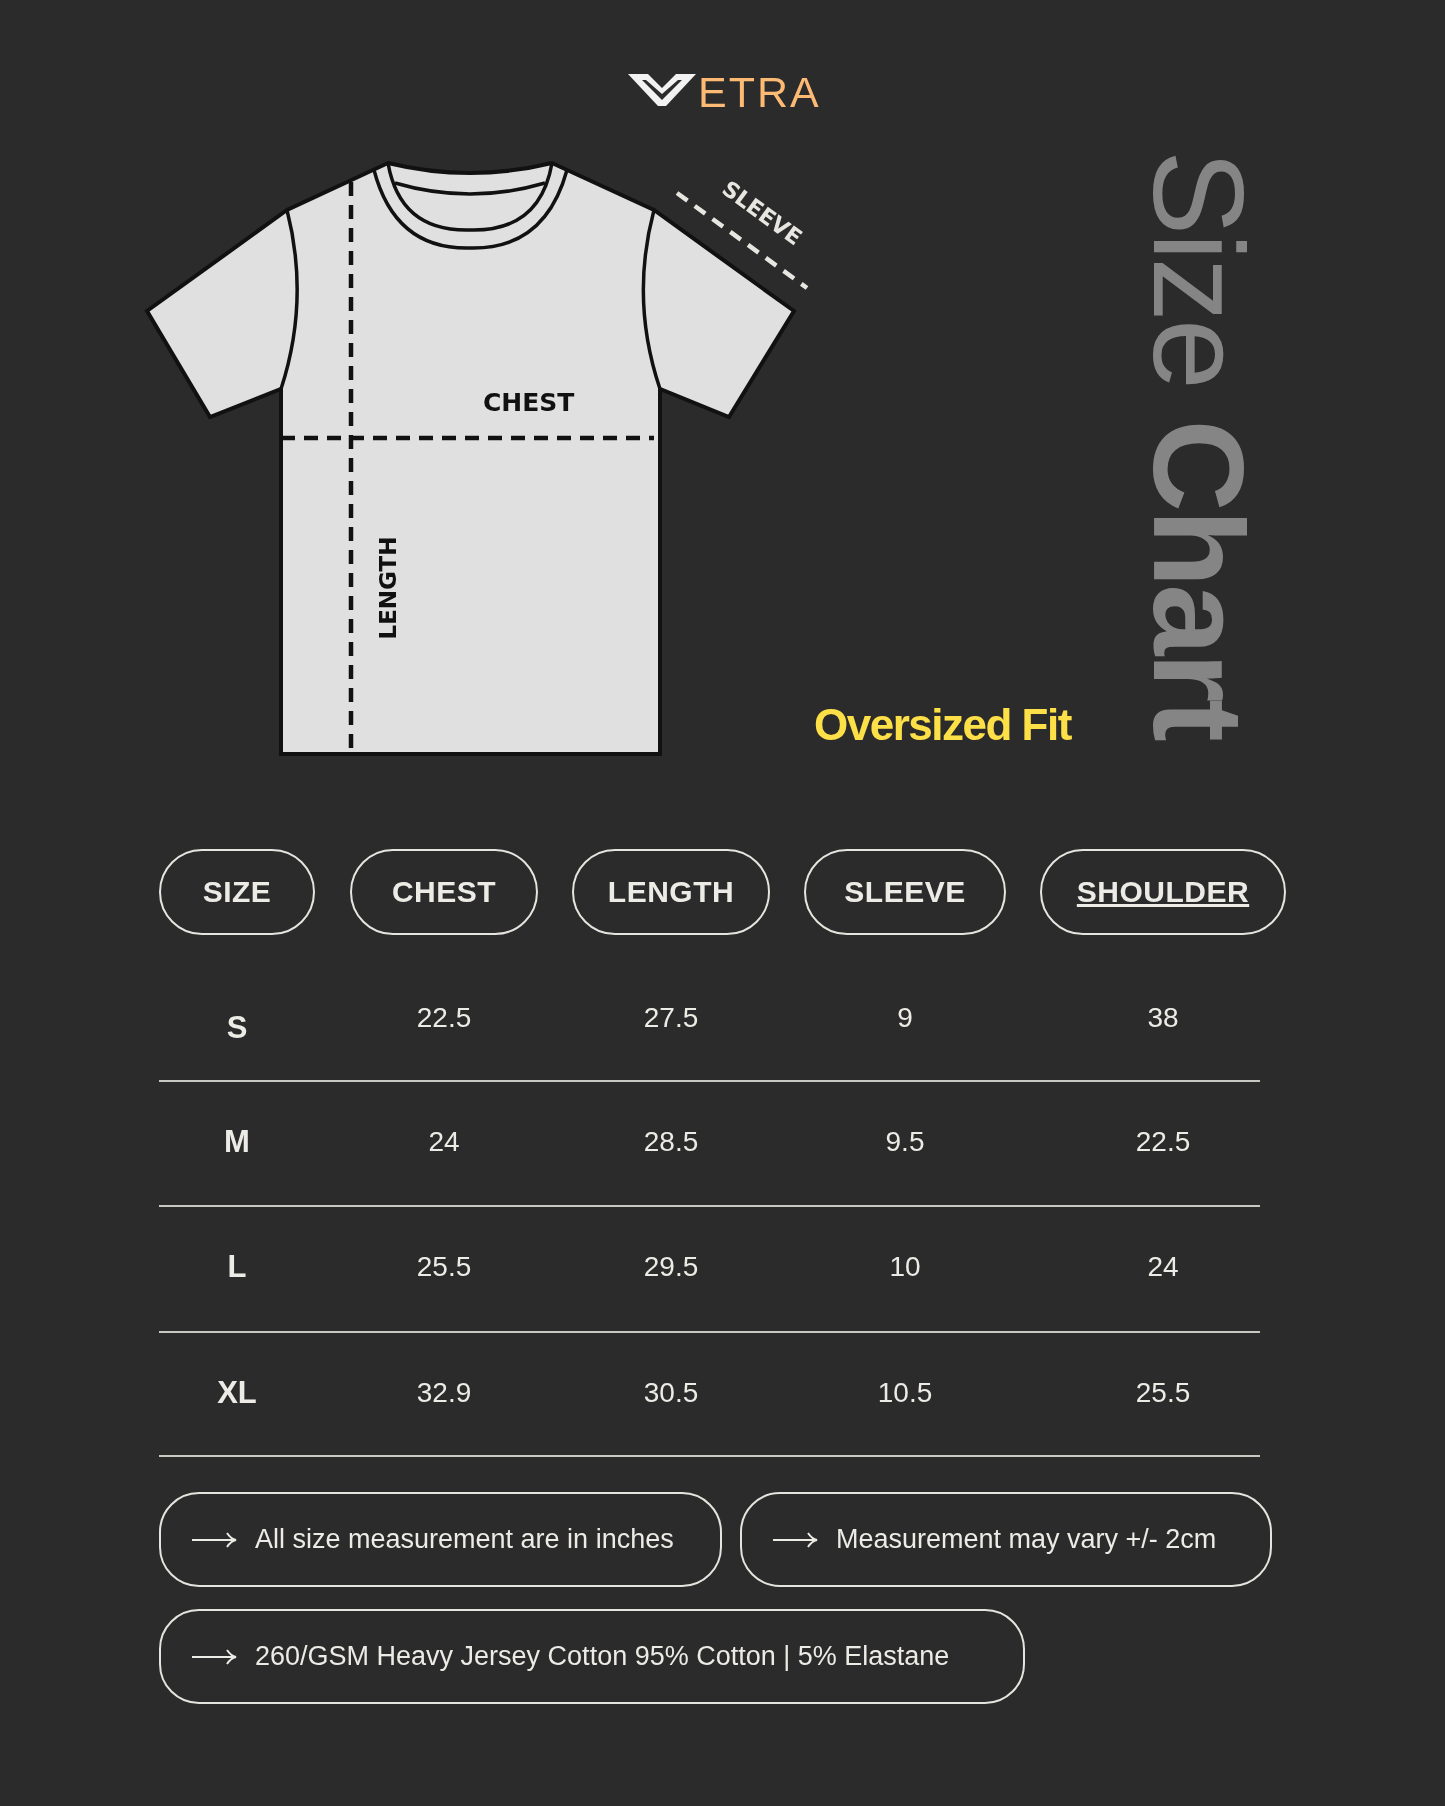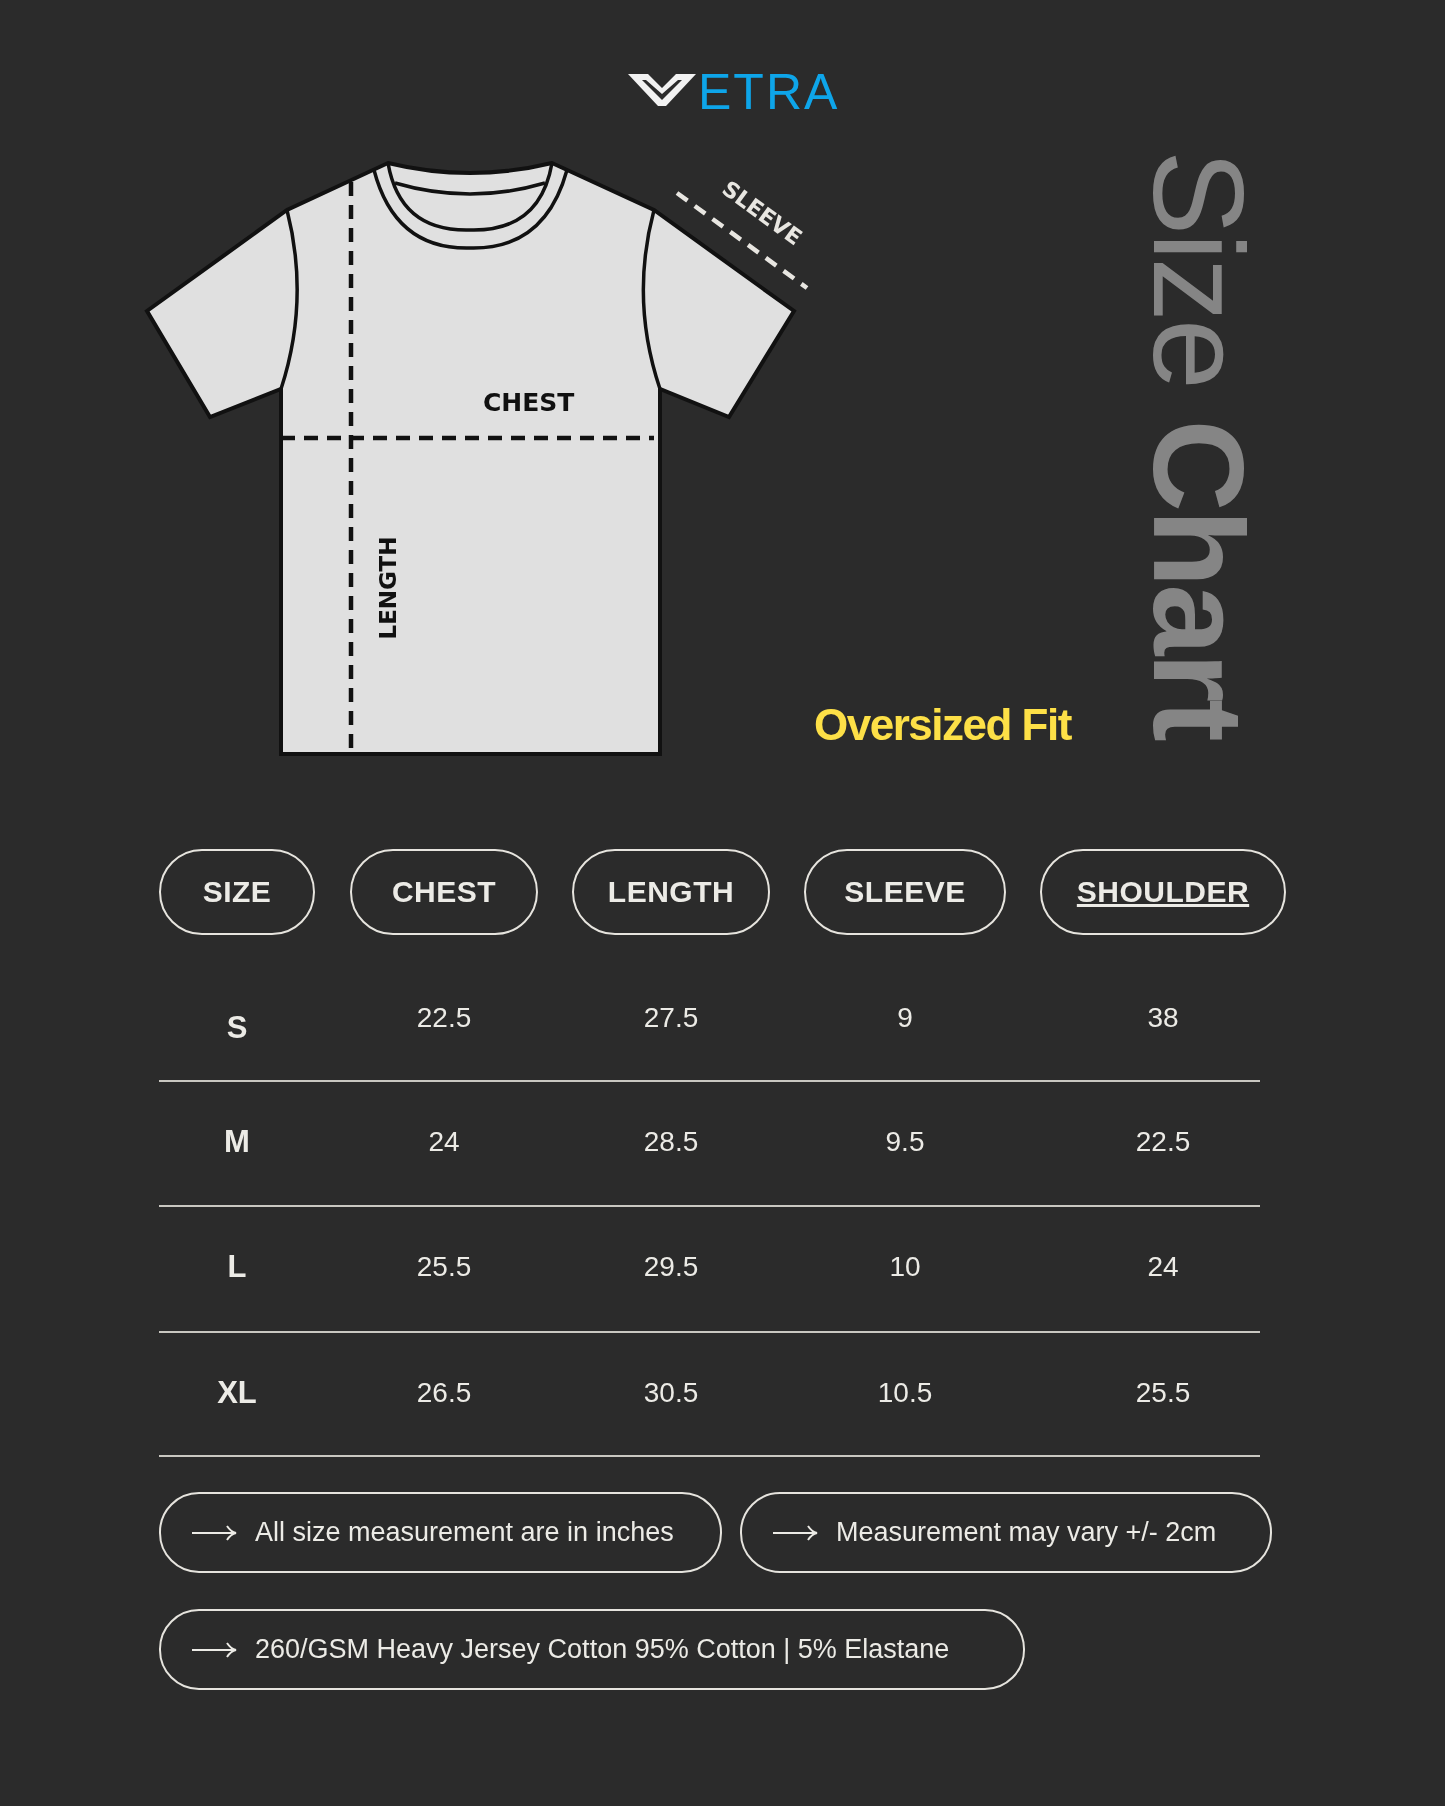--- a/index.html
+++ b/index.html
@@ -4,22 +4,22 @@
 <style>
   html, body { margin:0; padding:0; }
   body {
     width:1445px; height:1806px; background:#2b2b2b; position:relative; overflow:hidden;
     font-family:"Liberation Sans", sans-serif; color:#ecebe6;
   }
   .abs { position:absolute; }
   #logo { left:628px; top:72px; width:190px; height:40px; }
   #logo svg { position:absolute; left:0; top:2px; }
   #logo .brand-text {
-    position:absolute; left:70px; top:0px; font-size:50px; line-height:40px; font-weight:400;
-    letter-spacing:2px; color:#0ea5e9;
+    position:absolute; left:70px; top:0px; font-size:43px; line-height:40px; font-weight:400;
+    letter-spacing:2px; color:#fdba74;
   }
   #tee { left:0; top:0; width:900px; height:800px; }
   .tee-label { position:absolute; font-weight:700; color:#111; font-family:"DejaVu Sans", sans-serif; white-space:nowrap; }
   #chest-label { left:483px; top:388px; font-size:25px; }
   #length-label { left:388px; top:588px; font-size:23px; transform:translate(-50%,-50%) rotate(-90deg); }
   #sleeve-label { left:762px; top:213px; font-size:22px; color:#e8e6e1; transform:translate(-50%,-50%) rotate(36deg); font-weight:700; }
 
   #title-vertical {
     left:1262px; top:150px; transform-origin:0 0; transform:rotate(90deg);
     font-size:128px; line-height:128px; color:#858585; white-space:nowrap; letter-spacing:-3px;
@@ -31,21 +31,21 @@
   .pill-head {
     position:absolute; top:849px; height:86px; border:2px solid #e6e4de; border-radius:44px;
     display:flex; align-items:center; justify-content:center; box-sizing:border-box;
     font-size:30px; font-weight:700; color:#ecebe6; letter-spacing:0.5px;
   }
   .cell { position:absolute; transform:translate(-50%,-50%); font-size:28px; color:#ecebe6; white-space:nowrap; }
   .cell.size { font-weight:700; font-size:31px; }
   .rule { position:absolute; left:159px; width:1101px; height:2px; background:#c9c7c1; }
 
   .note {
-    position:absolute; height:81px; border:2px solid #e6e4de; border-radius:40px; box-sizing:border-box;
+    position:absolute; height:95px; border:2px solid #e6e4de; border-radius:40px; box-sizing:border-box;
     display:flex; align-items:center; padding-left:30px; font-size:27px; color:#ecebe6; white-space:nowrap;
   }
   .note .arrow { display:inline-block; width:48px; height:20px; margin-right:16px; }
 </style>
 </head>
 <body>
 
 <div id="logo" class="abs">
   <svg width="68" height="34" viewBox="0 0 68 34">
     <path d="M0 0 H20 L34 14 L48 0 H68 L38 32 H30 Z M14 6 L34 26 L54 6 H50 L34 20 L18 6 Z" fill="#f2f2f2" fill-rule="evenodd"></path>
@@ -105,21 +105,21 @@
   <span class="cell size" style="left:237px;top:1267px;">L</span>
   <span class="cell" style="left:444px;top:1267px;">25.5</span>
   <span class="cell" style="left:671px;top:1267px;">29.5</span>
   <span class="cell" style="left:905px;top:1267px;">10</span>
   <span class="cell" style="left:1163px;top:1267px;">24</span>
 </div>
 <div class="rule" style="top:1331px;"></div>
 
 <div>
   <span class="cell size" style="left:237px;top:1393px;">XL</span>
-  <span class="cell" style="left:444px;top:1393px;">26.5</span>
+  <span class="cell" style="left:444px;top:1393px;">32.9</span>
   <span class="cell" style="left:671px;top:1393px;">30.5</span>
   <span class="cell" style="left:905px;top:1393px;">10.5</span>
   <span class="cell" style="left:1163px;top:1393px;">25.5</span>
 </div>
 <div class="rule" style="top:1455px;"></div>
 
 <div class="note" style="left:159px;top:1492px;width:563px;">
   <svg class="arrow" viewBox="0 0 48 20">
       <path d="M1 10 H44 M36 3 Q40 9 45 10 Q40 11 36 17" fill="none" stroke="#ecebe6" stroke-width="2"></path>
     </svg>

